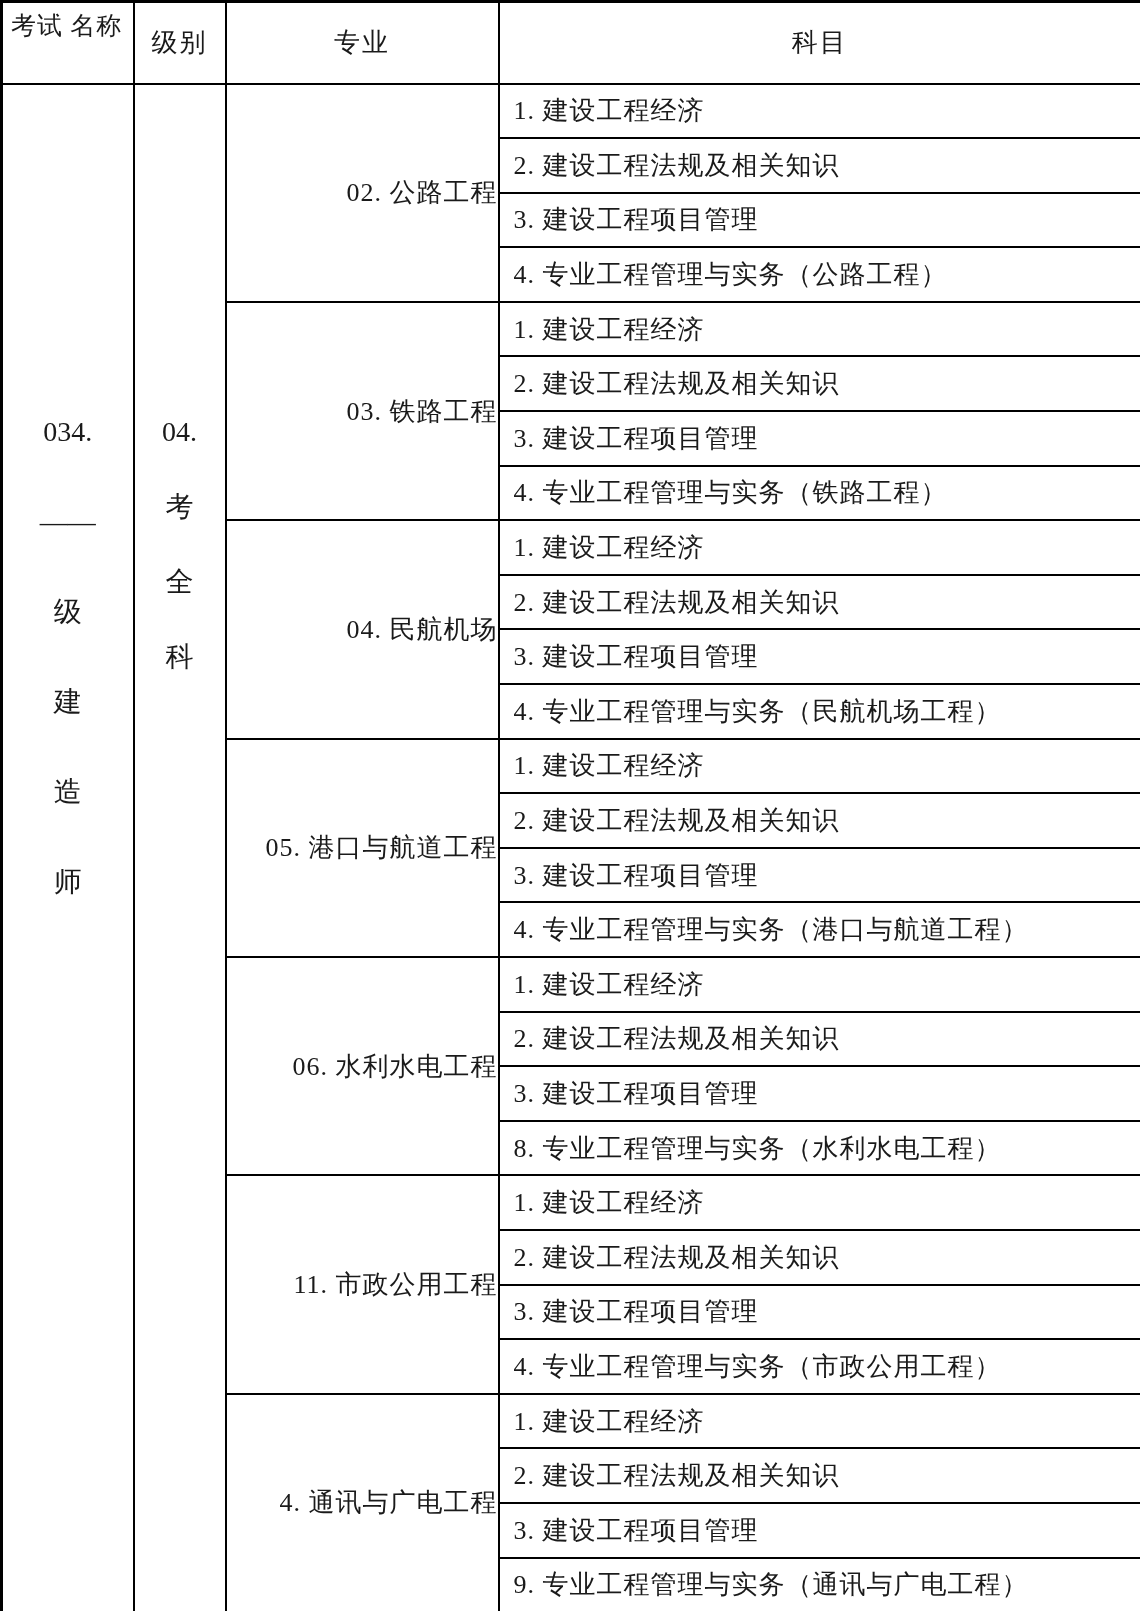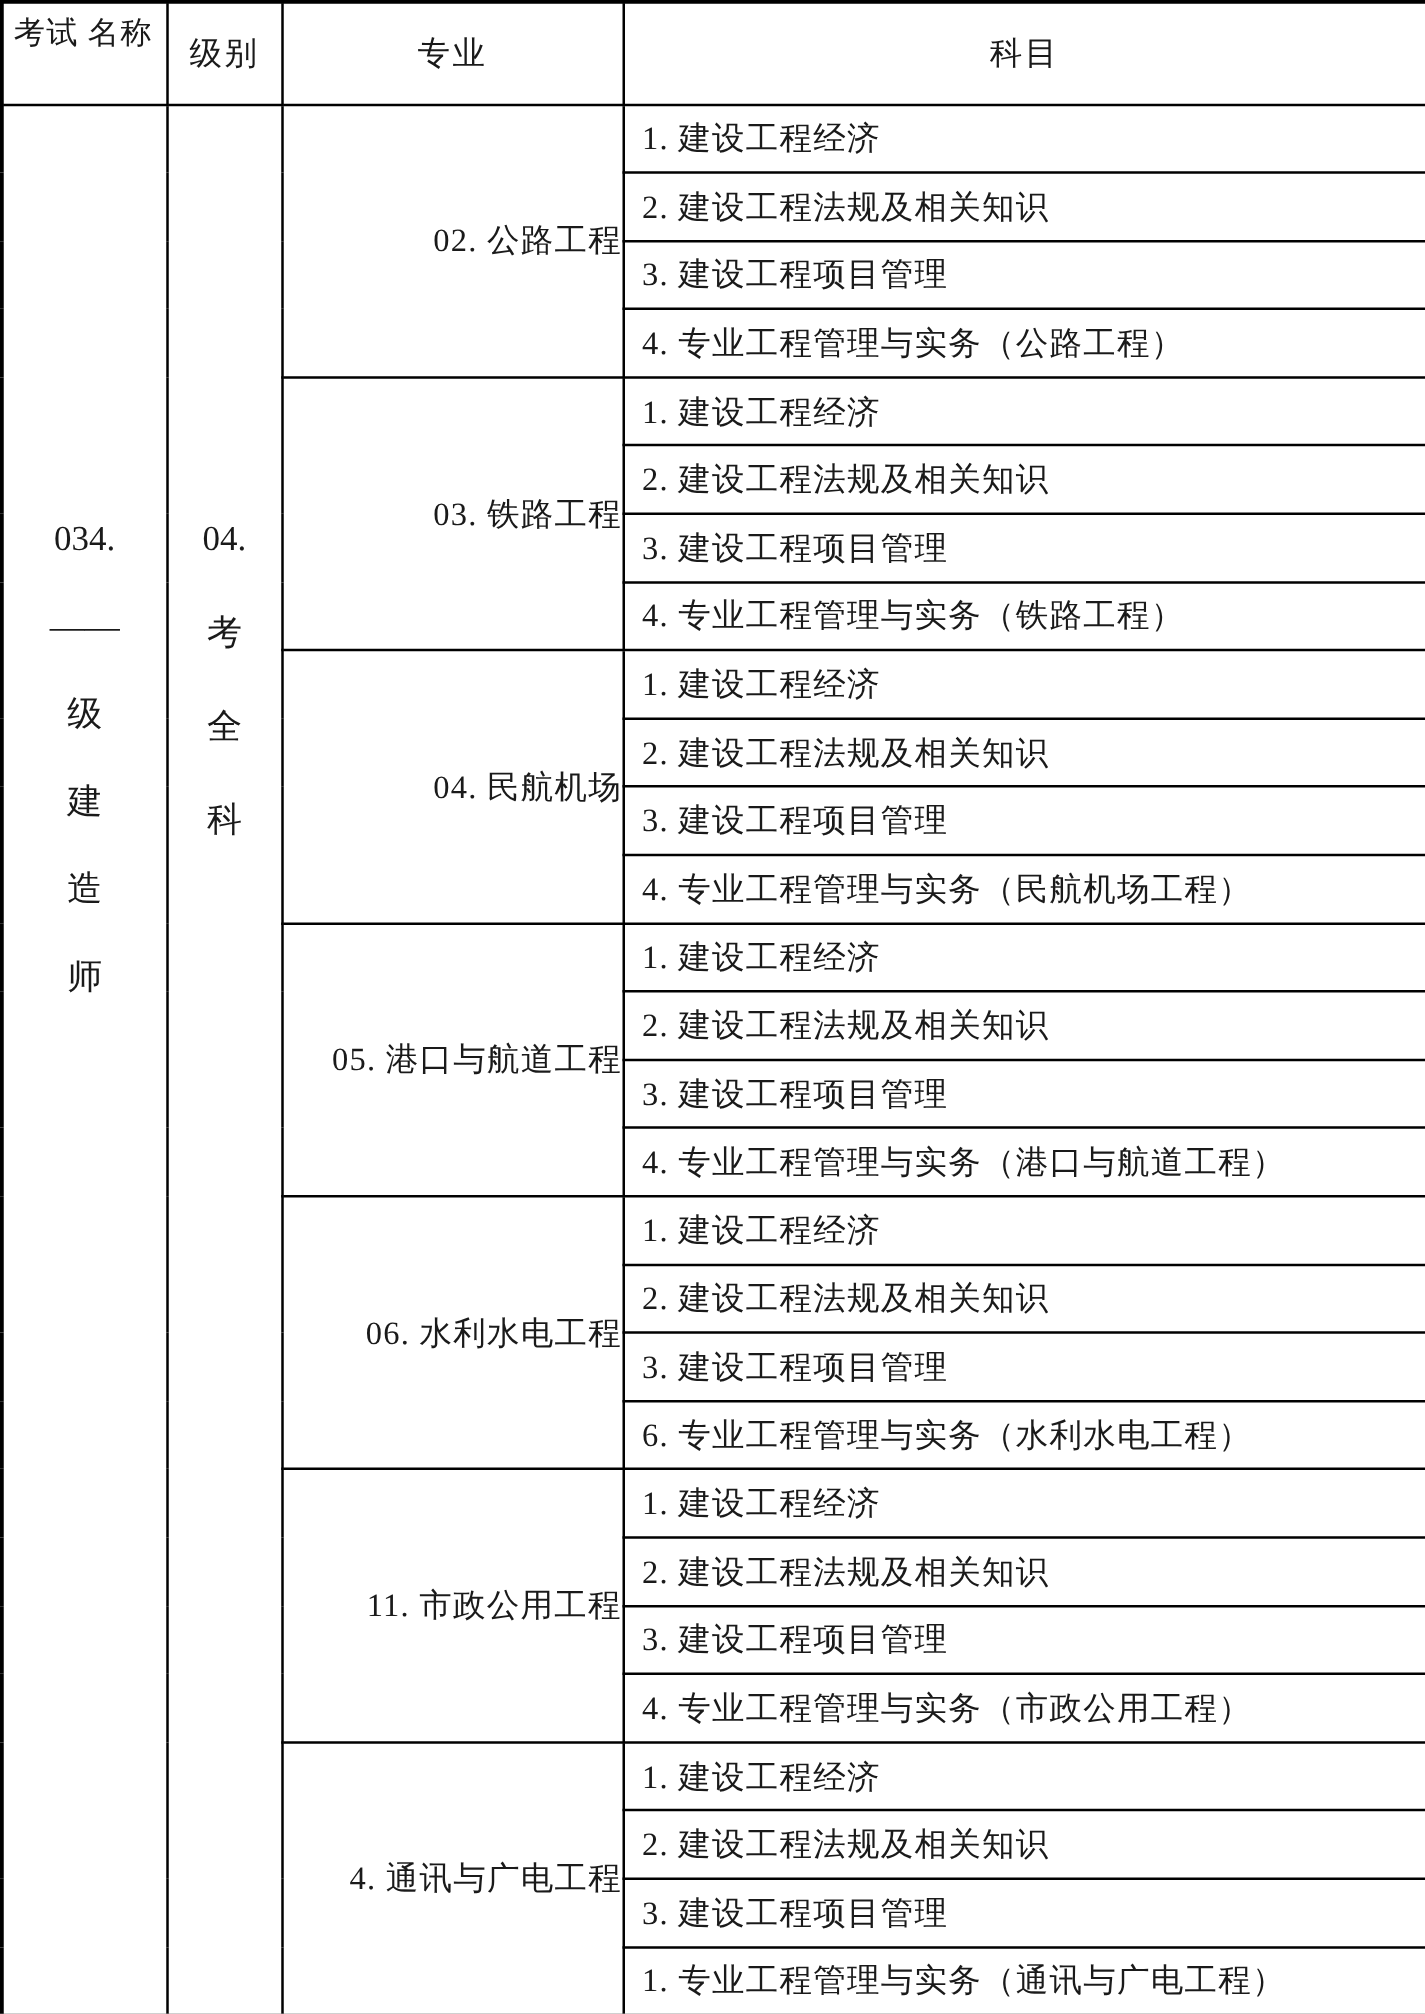--- a/index.html
+++ b/index.html
@@ -43,21 +43,21 @@
   }
   td.vert-cell { vertical-align: top; text-align: center; }
   .vstack {
     display: flex;
     flex-direction: column;
     align-items: center;
     padding-top: 332px;
     font-size: 28px;
     line-height: 30px;
   }
-  .vstack.exam { gap: 40px; text-align: right; }
+  .vstack.exam { gap: 60px; text-align: right; }
   .vstack.level { gap: 45px; justify-content: space-between; }
   td.major {
     vertical-align: middle;
     text-align: right;
     font-size: 26px;
     padding-left: 3px;
     letter-spacing: 1px;
   }
   td.subject {
     vertical-align: middle;
@@ -164,21 +164,21 @@
         <td class="major" rowspan="4">06. 水利水电工程</td>
         <td class="subject">1. 建设工程经济</td>
       </tr>
       <tr class="body-row">
           <td class="subject">2. 建设工程法规及相关知识</td>
         </tr>
       <tr class="body-row">
           <td class="subject">3. 建设工程项目管理</td>
         </tr>
       <tr class="body-row">
-          <td class="subject">6. 专业工程管理与实务（水利水电工程）</td>
+          <td class="subject">8. 专业工程管理与实务（水利水电工程）</td>
         </tr>
 
       <tr class="body-row">
         <td class="major" rowspan="4">11. 市政公用工程</td>
         <td class="subject">1. 建设工程经济</td>
       </tr>
       <tr class="body-row">
           <td class="subject">2. 建设工程法规及相关知识</td>
         </tr>
       <tr class="body-row">
@@ -192,17 +192,17 @@
         <td class="major" rowspan="4">4. 通讯与广电工程</td>
         <td class="subject">1. 建设工程经济</td>
       </tr>
       <tr class="body-row">
           <td class="subject">2. 建设工程法规及相关知识</td>
         </tr>
       <tr class="body-row">
           <td class="subject">3. 建设工程项目管理</td>
         </tr>
       <tr class="body-row">
-          <td class="subject">1. 专业工程管理与实务（通讯与广电工程）</td>
+          <td class="subject">9. 专业工程管理与实务（通讯与广电工程）</td>
         </tr>
     </tbody>
   </table>
 </div>
 
 </body></html>

